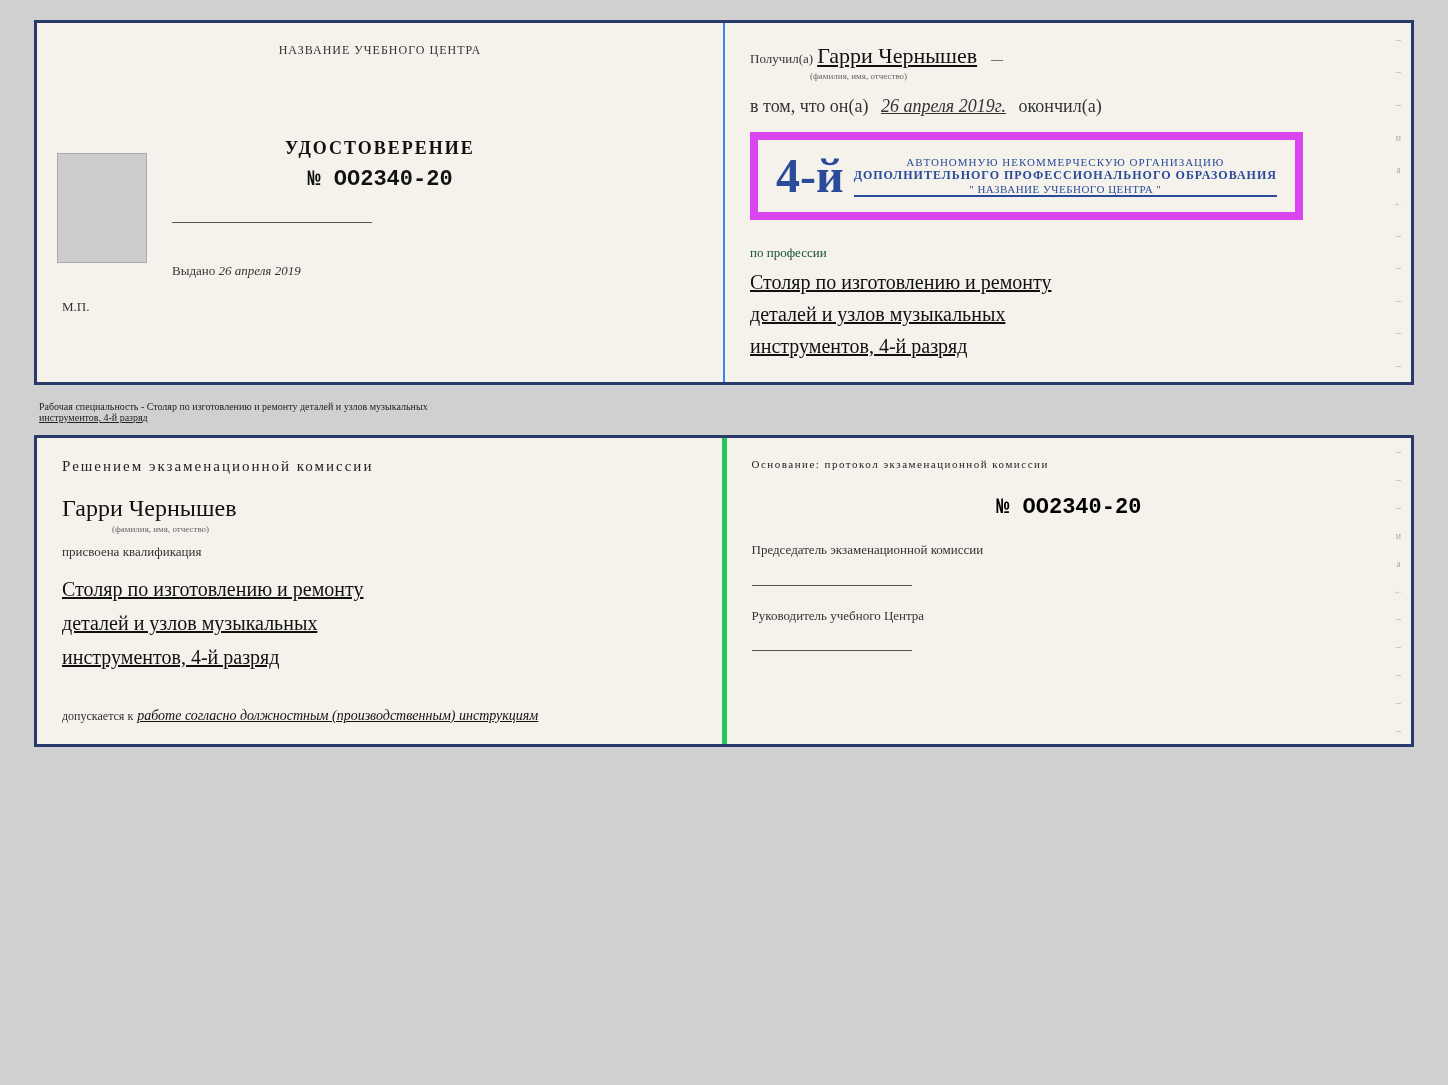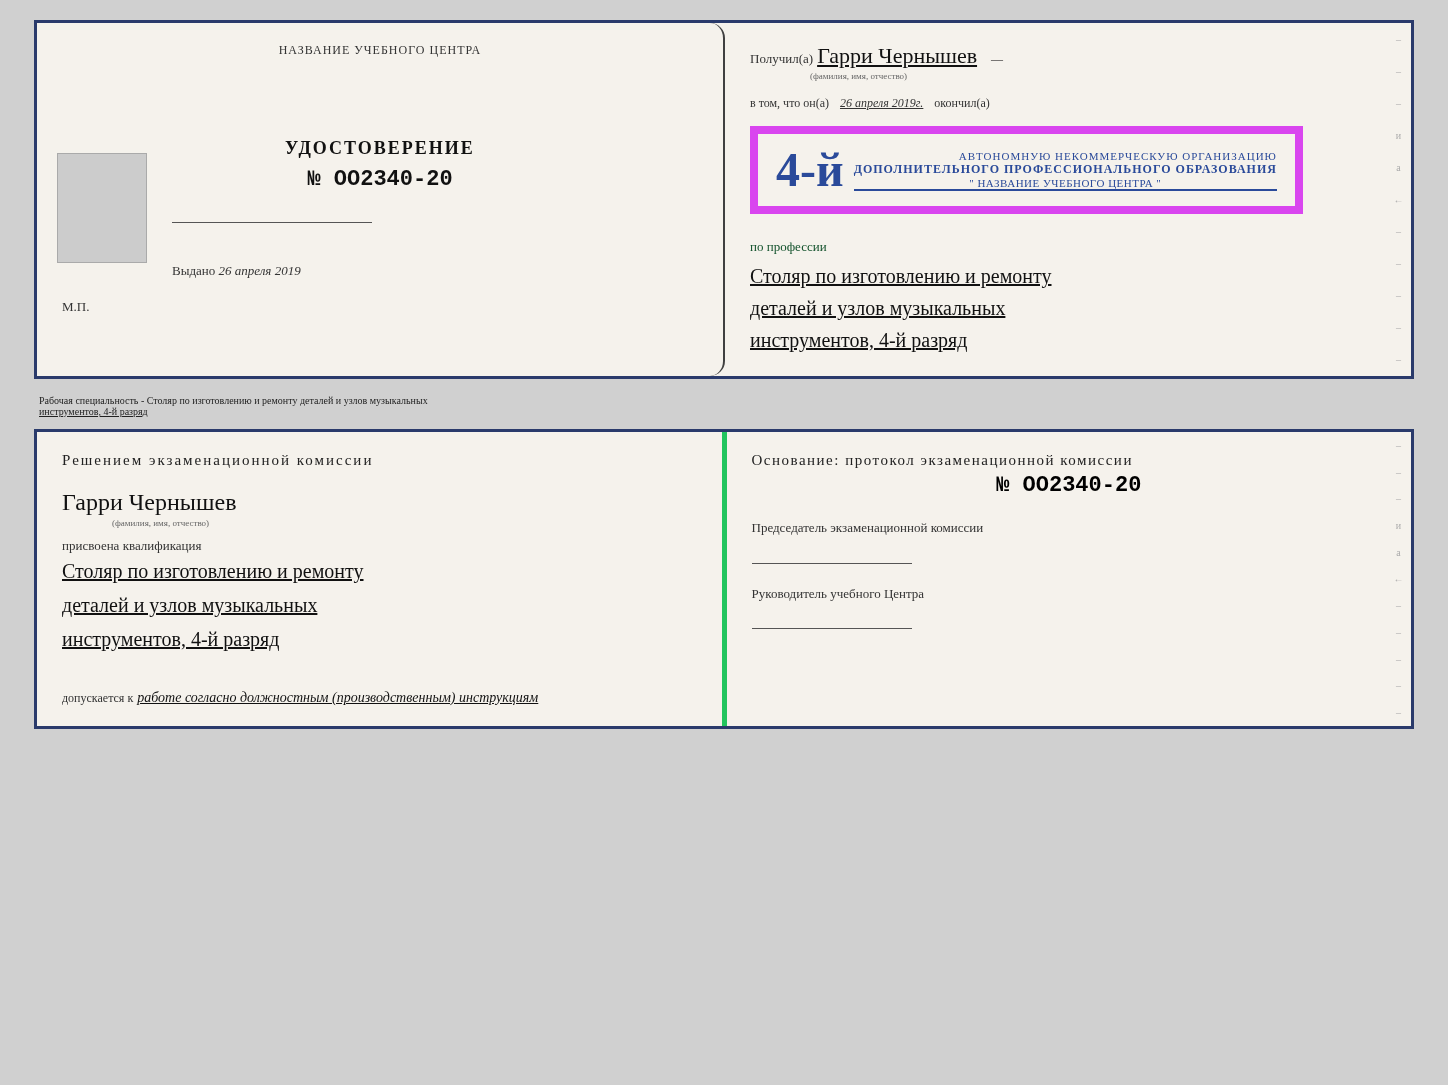--- a/index.html
+++ b/index.html
@@ -30,22 +30,21 @@
       position: relative;
     }
 
     .diploma-left, .diploma-right {
       flex: 1;
       padding: 20px 25px;
       position: relative;
     }
 
     .diploma-left {
-      border-right: 2px solid #404040;
-      border-radius: 15px;
+      border-right: 2px solid #3b82f6;
     }
 
     
     .left-header {
       text-align: center;
       font-size: 12px;
       letter-spacing: 1px;
       color: #333;
       margin-bottom: 30px;
       font-weight: normal;
@@ -120,21 +119,21 @@
     }
 
     .fio-label {
       font-size: 9px;
       color: #666;
       margin-left: 60px;
       margin-bottom: 15px;
     }
 
     .completed-line {
-      font-size: 12px;
+      font-size: 18px;
       margin-bottom: 5px;
       color: #333;
     }
 
     .completed-date {
       font-style: italic;
     }
 
     .stamp-box {
       border: 8px solid #d946ef;
@@ -148,21 +147,21 @@
       font-size: 48px;
       font-weight: bold;
       color: #2a4a9a;
       line-height: 1;
     }
 
     .stamp-text {
       font-size: 11px;
       letter-spacing: 1px;
       color: #2a4a9a;
-      text-align: right;
+      text-align: center;
     }
 
     .stamp-text-large {
       font-size: 12px;
       letter-spacing: 1px;
       font-weight: bold;
       color: #2a4a9a;
       text-align: center;
     }
 
@@ -237,21 +236,21 @@
     .person-fio-label {
       font-size: 9px;
       color: #666;
       margin-left: 50px;
       margin-bottom: 10px;
     }
 
     .qualification-label {
       font-size: 13px;
       color: #333;
-      margin-bottom: 0;
+      margin-bottom: 12px;
     }
 
     .qualification-text {
       font-size: 20px;
       font-family: 'Segoe Script', 'Comic Sans MS', cursive;
       color: #111;
       text-decoration: underline;
       line-height: 1.7;
     }
 
@@ -263,24 +262,24 @@
 
     .allowed-value {
       font-size: 14px;
       font-style: italic;
       text-decoration: underline;
       color: #111;
     }
 
     
     .basis-title {
-      font-size: 15px;
+      font-size: 11px;
       letter-spacing: 1.5px;
       color: #222;
-      margin-bottom: 4px;
+      margin-bottom: 25px;
       font-weight: normal;
     }
 
     .protocol-number {
       font-size: 22px;
       font-weight: bold;
       font-family: 'Courier New', monospace;
       text-align: center;
       margin-bottom: 10px;
     }

